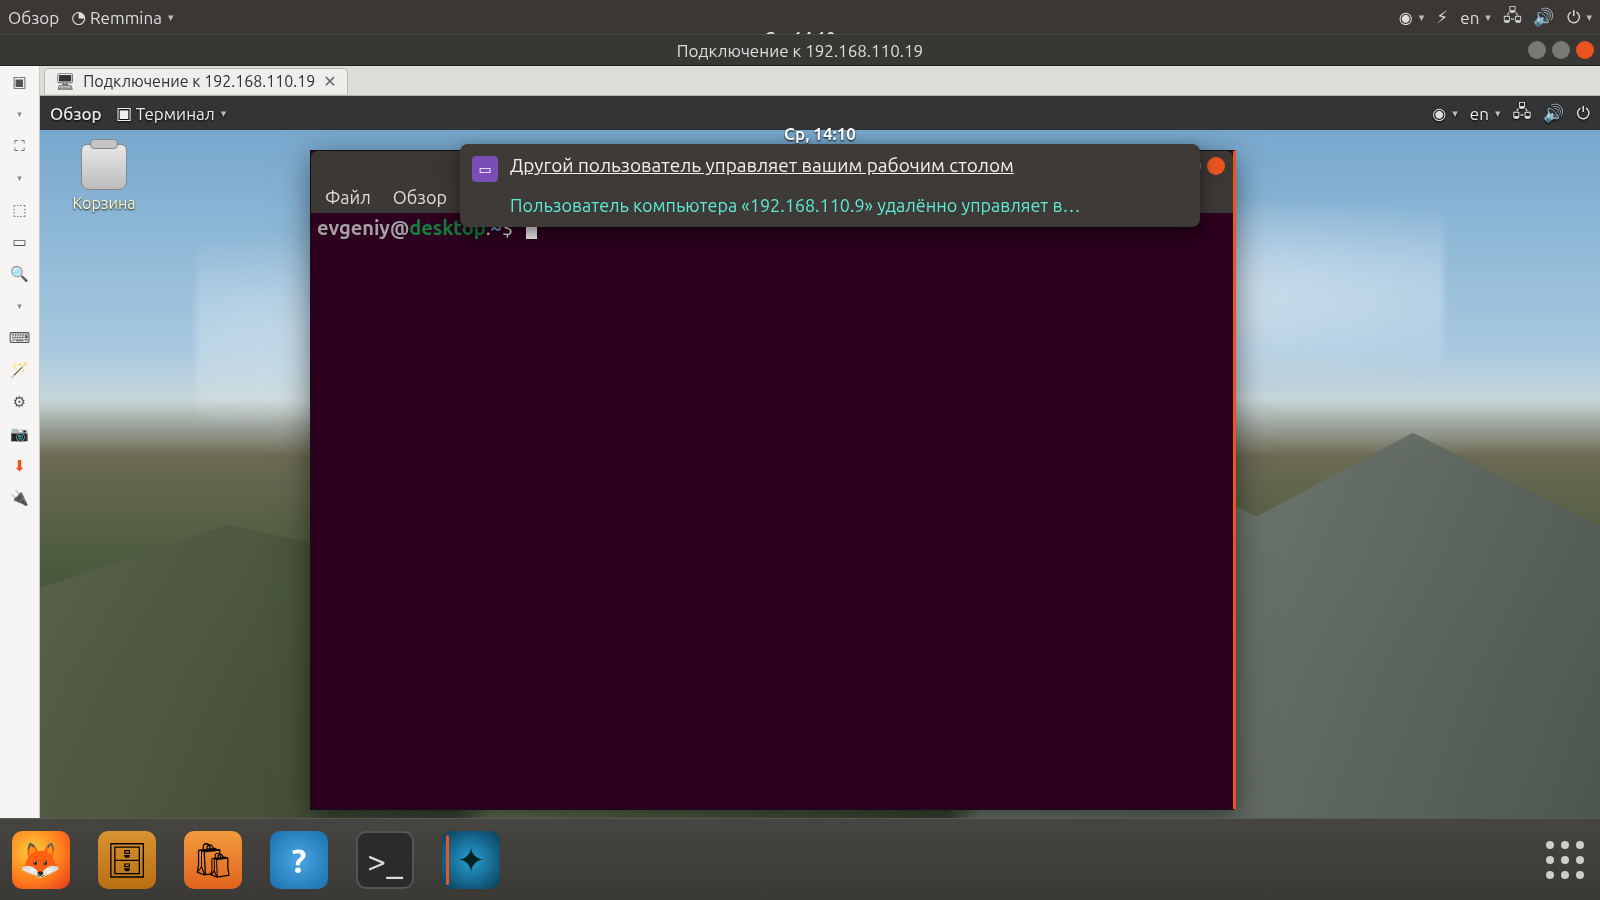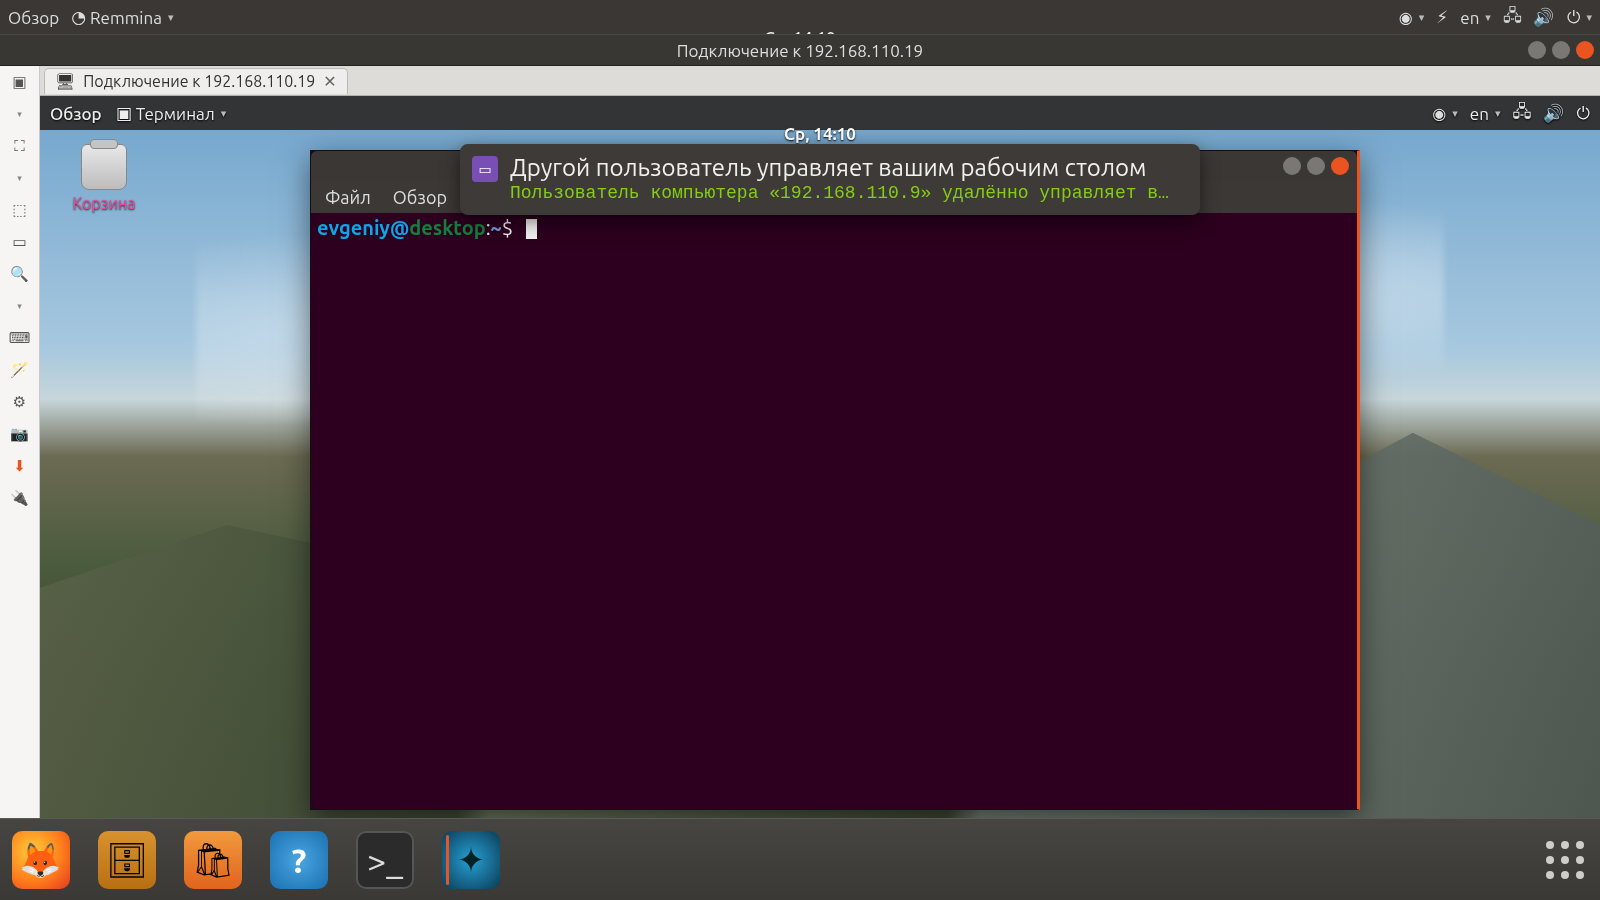--- a/index.html
+++ b/index.html
@@ -42,38 +42,38 @@
   background:linear-gradient(100deg,#5a6348 0%,#3e4a35 30%,#6e7960 32%,#3d4731 60%,#78827a 62%,#515b55 100%);
   clip-path:polygon(0 45%,12% 30%,22% 38%,32% 20%,40% 42%,55% 45%,68% 10%,78% 28%,88% 8%,100% 30%,100% 100%,0 100%);
   opacity:.9;}
 
 
 .inner-topbar { position:absolute; top:0; left:0; right:0; height:34px; background:rgba(44,42,40,.92); display:flex; align-items:center; color:#eee; font-size:17px; padding:0 10px; z-index:5; text-shadow:0 1px 2px #000;}
 .inner-topbar .topbar-center{color:#fff;font-weight:600;}
 .inner-topbar .topbar-right{margin-left:auto;}
 
 
-.desktop-icon { position:absolute; top:48px; left:16px; width:96px; text-align:center; color:#ec4899; font-size:16px; text-shadow:0 1px 2px rgba(0,0,0,.9); z-index:4;}
+.desktop-icon { position:absolute; top:48px; left:16px; width:96px; text-align:center; color:#fef9c3; font-size:16px; text-shadow:0 1px 2px rgba(0,0,0,.9); z-index:4;}
 .desktop-icon .glyph { width:46px;height:46px;margin:0 auto 4px;background:linear-gradient(#e8e8e8,#bcbcbc);border-radius:6px 6px 8px 8px;border:1px solid #888; position:relative;}
 .desktop-icon .glyph::before{content:"";position:absolute;top:-6px;left:8px;right:8px;height:8px;background:#c4c4c4;border-radius:4px;border:1px solid #888;}
 
 
-.term-window { position:absolute; top:54px; left:270px; width:1050px; height:660px; background:#2c001e; border:1px solid #111; border-right:3px solid #e95420; box-shadow:0 8px 28px rgba(0,0,0,.5); z-index:3;}
+.term-window { position:absolute; top:54px; left:270px; width:926px; height:660px; background:#2c001e; border:1px solid #111; border-right:3px solid #e95420; box-shadow:0 8px 28px rgba(0,0,0,.5); z-index:3;}
 .term-titlebar { height:30px; background:#3a3735; border-radius:6px 6px 0 0; position:relative;}
 .term-titlebar .win-controls{right:8px;top:6px;}
 .term-menubar { height:32px; background:#3b3836; color:#ddd; display:flex; align-items:center; gap:22px; padding:0 14px; font-size:18px;}
 .term-body { font-family:"Ubuntu Mono","DejaVu Sans Mono",monospace; font-size:20px; padding:4px 6px; color:#eee; line-height:22px;}
-.pr-user{color:#0ea5e9;font-weight:bold;} .pr-host{color:#15803d;font-weight:bold;} .pr-path{color:#729fcf;font-weight:bold;} .pr-sym{color:#eee;}
+.pr-user{color:#a3a3a3;font-weight:bold;} .pr-host{color:#15803d;font-weight:bold;} .pr-path{color:#729fcf;font-weight:bold;} .pr-sym{color:#eee;}
 .cursor { display:inline-block; width:11px; height:20px; background:#eee; vertical-align:text-bottom; margin-left:2px;}
 
 
 .notif { position:absolute; top:48px; left:420px; width:740px; background:#3d3a37; color:#e6e4e2; border-radius:8px; padding:10px 16px 12px 50px; box-shadow:0 6px 18px rgba(0,0,0,.5); z-index:6; font-size:18px;}
 .notif .n-icon { position:absolute; left:12px; top:12px; width:26px; height:26px; background:#7a4fb5; border-radius:4px; display:flex;align-items:center;justify-content:center;color:#fff;font-size:14px;}
-.notif .n-title{font-size:24px; color:#f2f0ee; margin-bottom:2px;}
-.notif .n-body{color:#84cc16; white-space:nowrap; overflow:hidden; text-overflow:ellipsis;font-family:Liberation Mono, monospace;}
+.notif .n-title{font-size:19px; color:#f2f0ee; margin-bottom:19px;text-decoration:underline;}
+.notif .n-body{color:#5eead4; white-space:nowrap; overflow:hidden; text-overflow:ellipsis;}
 
 
 .dock { position:absolute; bottom:0; left:0; right:0; height:82px; background:linear-gradient(#474541,#3b3935); display:flex; align-items:center; padding:0 12px; gap:28px; border-top:1px solid #5b5955;}
 .dock .app { width:58px; height:58px; border-radius:10px; display:flex; align-items:center; justify-content:center; font-size:34px; cursor:pointer; position:relative;}
 .dock .running::after{content:"";position:absolute;left:4px;top:4px;bottom:4px;width:3px;background:#e95420;border-radius:2px;}
 .firefox{background:radial-gradient(circle at 35% 35%,#ffcd3a,#ff7f1c 55%,#e2391f);} 
 .files{background:linear-gradient(#d8922f,#b86f12);} 
 .software{background:linear-gradient(#f29a3d,#e0641d);} 
 .help{background:radial-gradient(circle,#4aa6e0,#1a6fb0);} 
 .term-icon{background:#2b2b2b;border:2px solid #555;}

